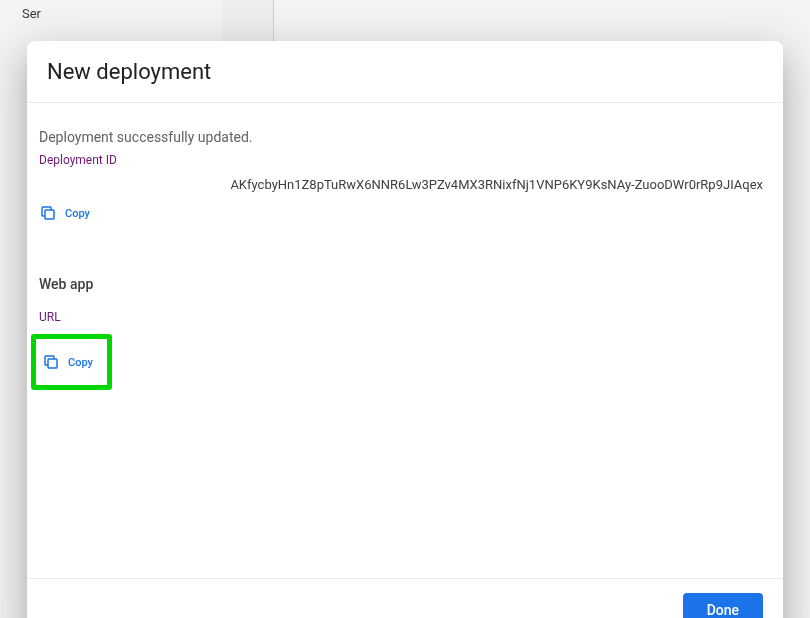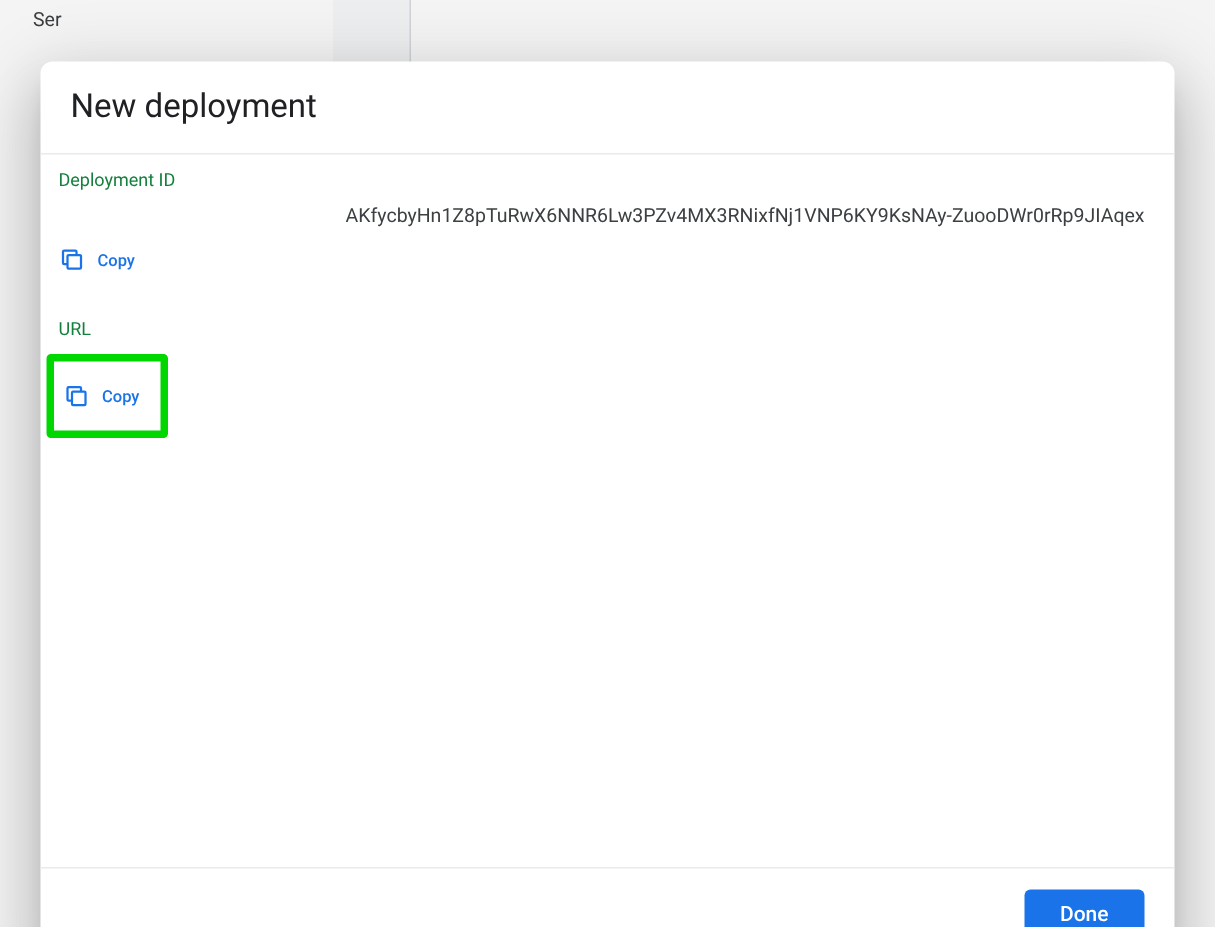--- a/index.html
+++ b/index.html
@@ -94,21 +94,21 @@
   font-size: 14px;
   font-weight: 500;
   color: #3c4043;
   margin-top: 24px;
   margin-bottom: 18px;
   padding-left: 2px;
 }
 
 .field-label {
   font-size: 12px;
-  color: #15803d;
+  color: #701a75;
   padding-left: 2px;
   margin-bottom: 10px;
 }
 
 .field-value {
   font-size: 13px;
   color: #3c4043;
   padding-left: 2px;
   margin-bottom: 6px;
   white-space: nowrap;
@@ -178,36 +178,38 @@
 </div>
 
 <div class="scrim"></div>
 
 <div class="dialog">
   <div class="dialog-header">
     <h1 class="dialog-title">New deployment</h1>
   </div>
 
   <div class="dialog-body">
+    <div class="status-msg">Deployment successfully updated.</div>
 
 
     <div class="field-label">Deployment ID</div>
     <div class="field-value">AKfycbyHn1Z8pTuRwX6NNR6Lw3PZv4MX3RNixfNj1VNP6KY9KsNAy-ZuooDWr0rRp9JIAqex</div>
     <div class="copy-wrap">
       <button class="copy-btn">
         <svg viewBox="0 0 24 24">
           <rect x="8" y="8" width="12" height="12" rx="1"></rect>
           <path d="M16 8 V5 a1 1 0 0 0 -1 -1 H5 a1 1 0 0 0 -1 1 v10 a1 1 0 0 0 1 1 h3"></path>
         </svg>
         <span>Copy</span>
       </button>
     </div>
 
     <div class="section-gap"></div>
 
+    <div class="section-title">Web app</div>
 
     <div class="field-label">URL</div>
     <div class="copy-wrap highlighted">
       <button class="copy-btn">
         <svg viewBox="0 0 24 24">
           <rect x="8" y="8" width="12" height="12" rx="1"></rect>
           <path d="M16 8 V5 a1 1 0 0 0 -1 -1 H5 a1 1 0 0 0 -1 1 v10 a1 1 0 0 0 1 1 h3"></path>
         </svg>
         <span>Copy</span>
       </button>

